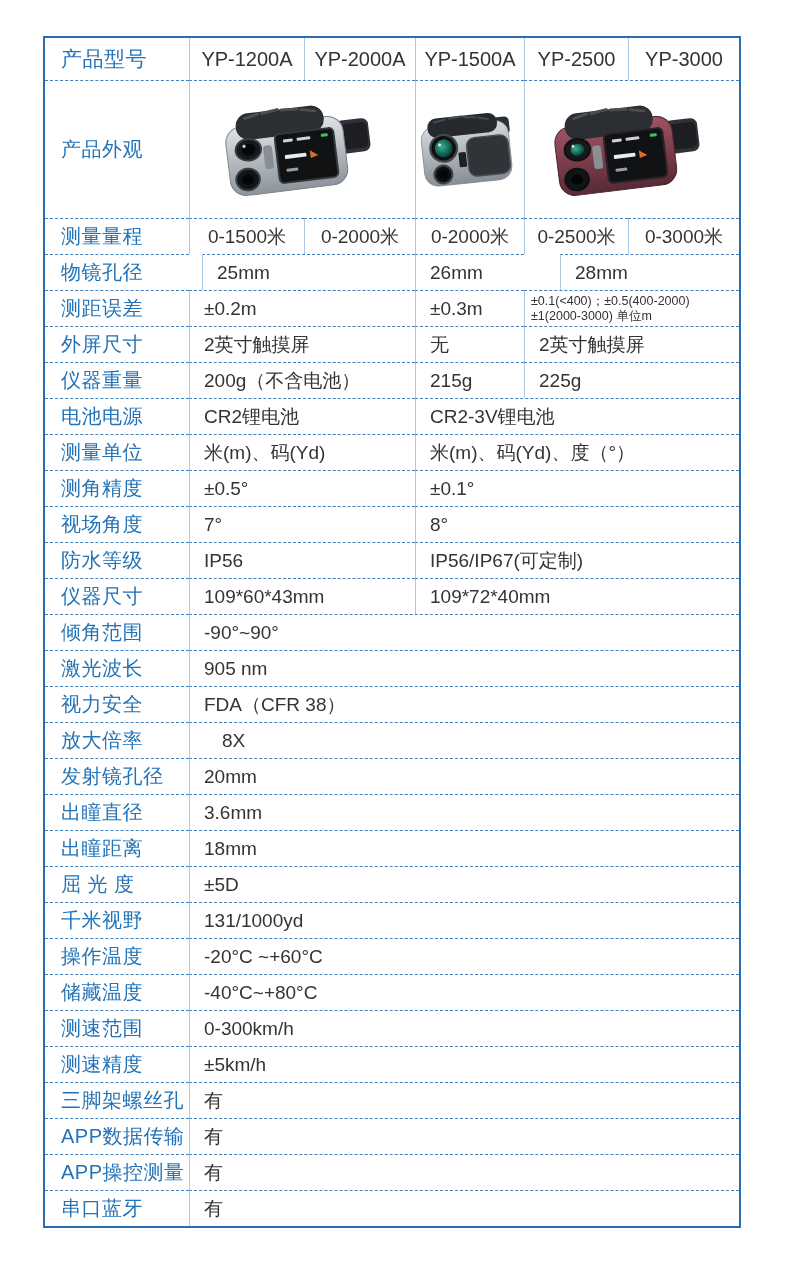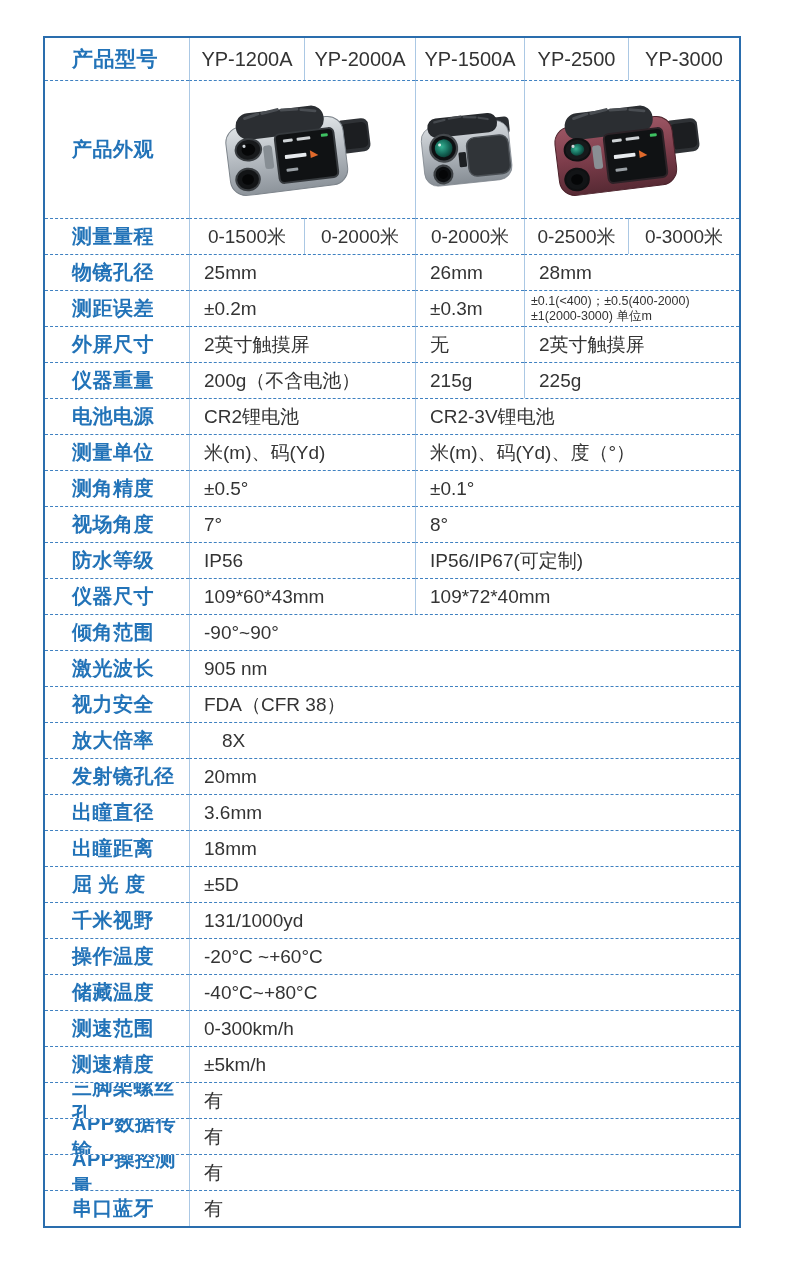--- a/index.html
+++ b/index.html
@@ -24,22 +24,22 @@
     border-top:1px dashed #3f81c1;
     border-left:1px solid #abc8e4;
     overflow:hidden;
     font-size:19px;color:#343434;
     padding-left:14px;
   }
   
   .spec-table > .cell:nth-child(-n+6){border-top:none;}
   .label-cell{
     border-left:none;
-    color:#2273b8;font-weight:700;font-size:20px;
-    padding-left:27px;letter-spacing:0.5px;
+    color:#2273b8;font-weight:400;font-size:20px;
+    padding-left:16px;letter-spacing:0.5px;text-align:right;
   }
   .head-label{font-size:21px;}
   .model{justify-content:center;padding-left:0;font-size:20px;color:#333;}
   .center{justify-content:center;padding-left:0;}
   .small{
     font-size:12.5px;line-height:1.18;white-space:pre-line;
     padding-left:6px;padding-right:2px;color:#333;
   }
   .img-cell{justify-content:center;padding-left:0;}
   .span2{grid-column:span 2;}
@@ -158,23 +158,23 @@
       </svg>
     </div>
 
   <div class="cell label-cell">测量量程</div>
       <div class="cell value center" style="grid-column: span 1;">0-1500米</div>
       <div class="cell value center" style="grid-column: span 1;">0-2000米</div>
       <div class="cell value center" style="grid-column: span 1;">0-2000米</div>
       <div class="cell value center" style="grid-column: span 1;">0-2500米</div>
       <div class="cell value center" style="grid-column: span 1;">0-3000米</div>
       <div class="cell label-cell">物镜孔径</div>
-      <div class="cell value" style="grid-column: span 2;">25mm</div>
+      <div class="cell value" style="grid-column: span 2; margin-left: 13px;">25mm</div>
       <div class="cell value" style="grid-column: span 1;">26mm</div>
-      <div class="cell value" style="grid-column: span 2;">28mm</div>
+      <div class="cell value" style="grid-column: span 2; margin-left: 36px;">28mm</div>
       <div class="cell label-cell">测距误差</div>
       <div class="cell value" style="grid-column: span 2;">±0.2m</div>
       <div class="cell value" style="grid-column: span 1;">±0.3m</div>
       <div class="cell value small" style="grid-column: span 2;">±0.1(&lt;400)；±0.5(400-2000)
 ±1(2000-3000) 单位m</div>
       <div class="cell label-cell">外屏尺寸</div>
       <div class="cell value" style="grid-column: span 2;">2英寸触摸屏</div>
       <div class="cell value" style="grid-column: span 1;">无</div>
       <div class="cell value" style="grid-column: span 2;">2英寸触摸屏</div>
       <div class="cell label-cell">仪器重量</div>

